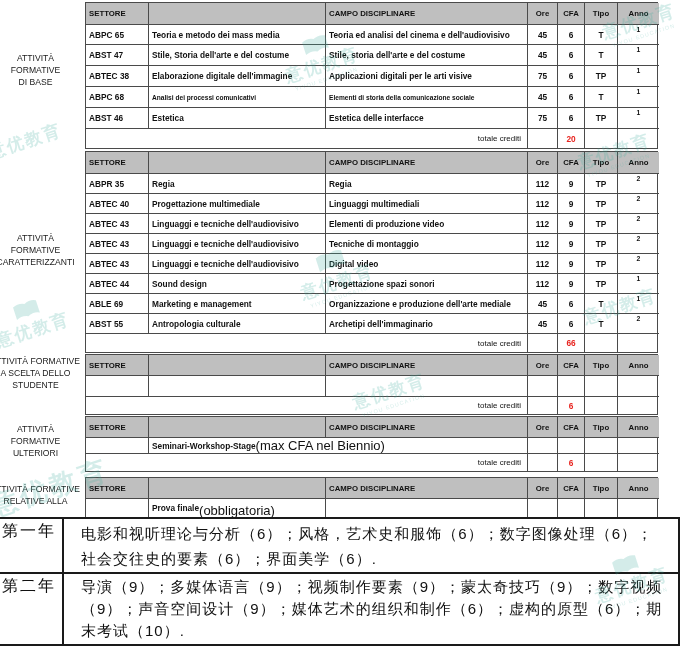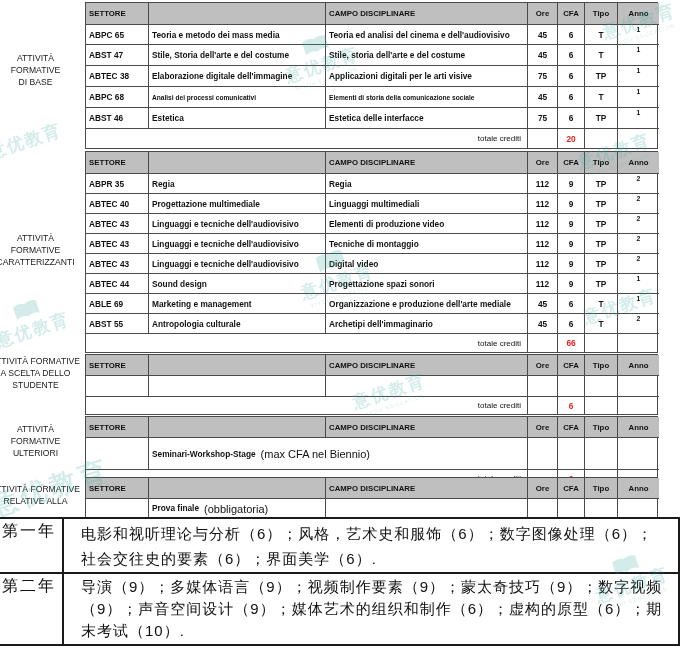--- a/index.html
+++ b/index.html
@@ -17,21 +17,21 @@
         display:flex;align-items:center;overflow:hidden;white-space:nowrap;
         font-size:8.3px;padding:0 3px;background:transparent;}
   .trow .cell:last-child{border-right:none;}
   .trow:last-child .cell{border-bottom:none;}
   .hcell{background:#bfbfbf;font-weight:bold;font-size:7.8px;}
   .center{justify-content:center;padding:0;}
   .bold{font-weight:bold;}
   .numcell{justify-content:center;padding:0;font-weight:bold;font-size:8.3px;}
   .anno-cell{align-items:flex-start;justify-content:center;font-size:6.8px;font-weight:bold;padding-top:1px;}
   .small-txt{font-size:6.6px;}
-  .note{font-weight:normal;font-size:11px;margin-left:5px;}
+  .note{font-weight:normal;font-size:13px;}
   .tot-cell{justify-content:flex-end;font-size:8px;padding-right:6px;font-weight:normal;}
   .red{color:#e8241f;font-weight:bold;}
   .toprow .cell{align-items:flex-start;padding-top:4px;}
 
   
   #cn{position:absolute;left:-4px;top:517px;width:684px;height:129px;background:#fff;
       border:2px solid #1a1a1a;box-sizing:border-box;z-index:3;}
   .cn-row{display:flex;box-sizing:border-box;}
   .cn-row.first{height:55px;border-bottom:2px solid #1a1a1a;}
   .cn-row.second{height:70px;}
@@ -264,21 +264,21 @@
       <div class="sec" style="top: 416px;">
         <div class="trow" style="grid-template-columns: 63px 177px 202px 30px 27px 33px 41px; height: 21px;">
           <div class="cell hcell ">SETTORE</div>
           <div class="cell hcell "></div>
           <div class="cell hcell ">CAMPO DISCIPLINARE</div>
           <div class="cell hcell center">Ore</div>
           <div class="cell hcell center">CFA</div>
           <div class="cell hcell center">Tipo</div>
           <div class="cell hcell center">Anno</div>
         </div>
-        <div class="trow" style="height: 32px; grid-template-columns: 63px 379px 30px 27px 33px 41px;">
+        <div class="trow" style="height: 16px; grid-template-columns: 63px 379px 30px 27px 33px 41px;">
           <div class="cell bold"></div>
           <div class="cell">
             <span class="bold">Seminari-Workshop-Stage</span>
             <span class="note">(max CFA nel Biennio)</span>
           </div>
           <div class="cell numcell"></div>
           <div class="cell numcell"></div>
           <div class="cell numcell"></div>
           <div class="cell anno-cell"></div>
         </div>

